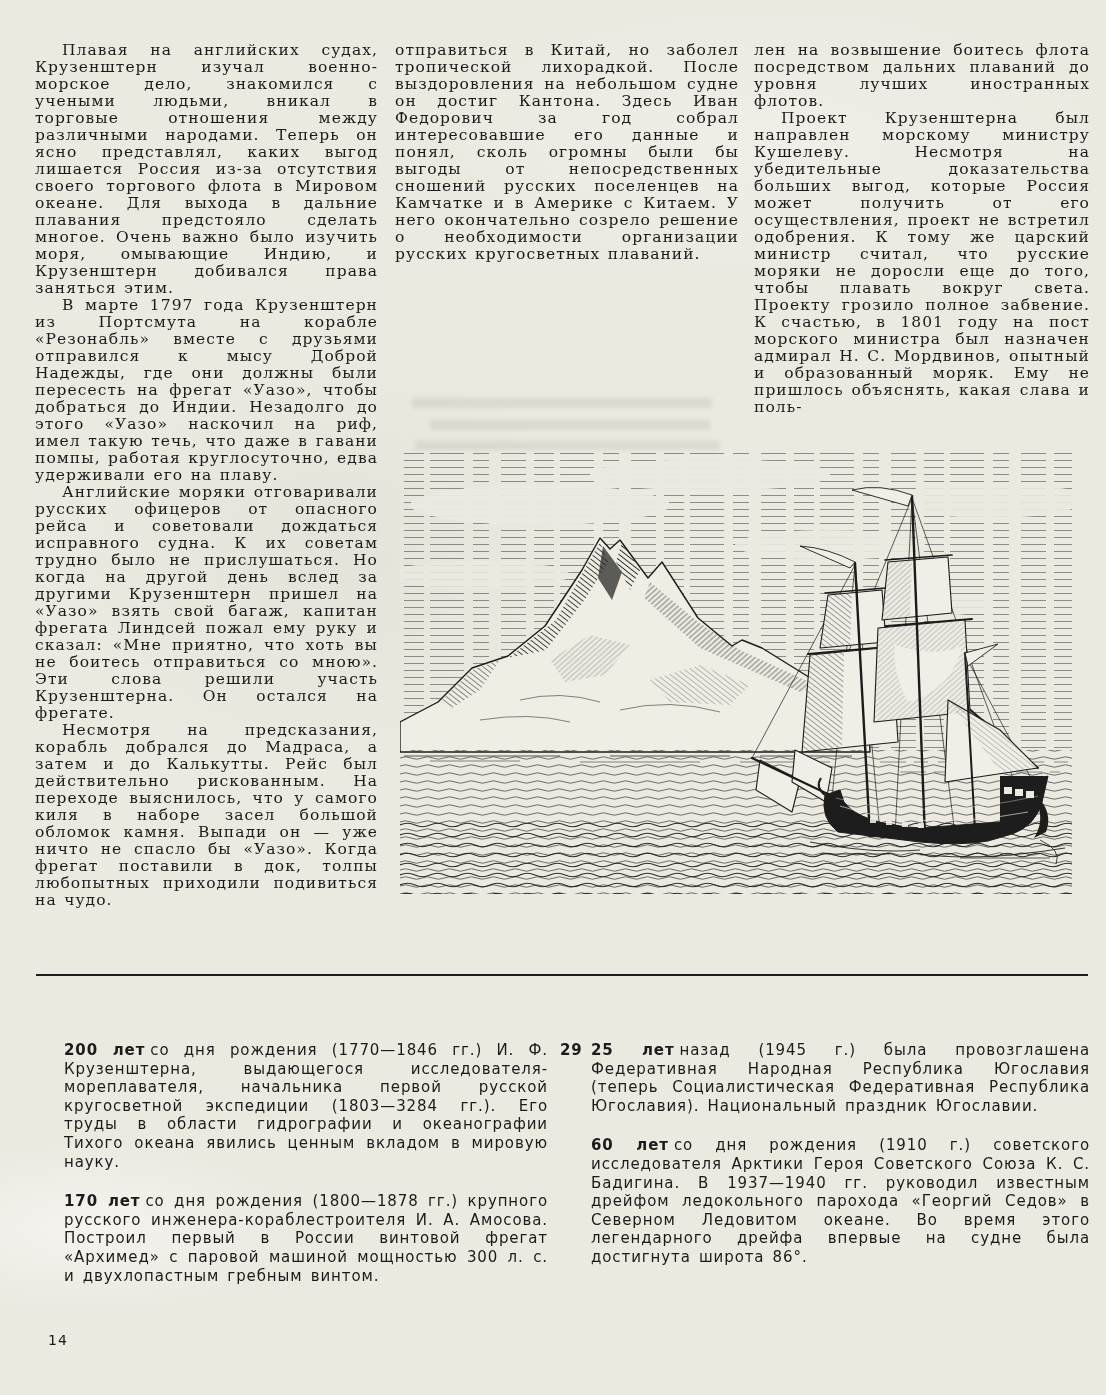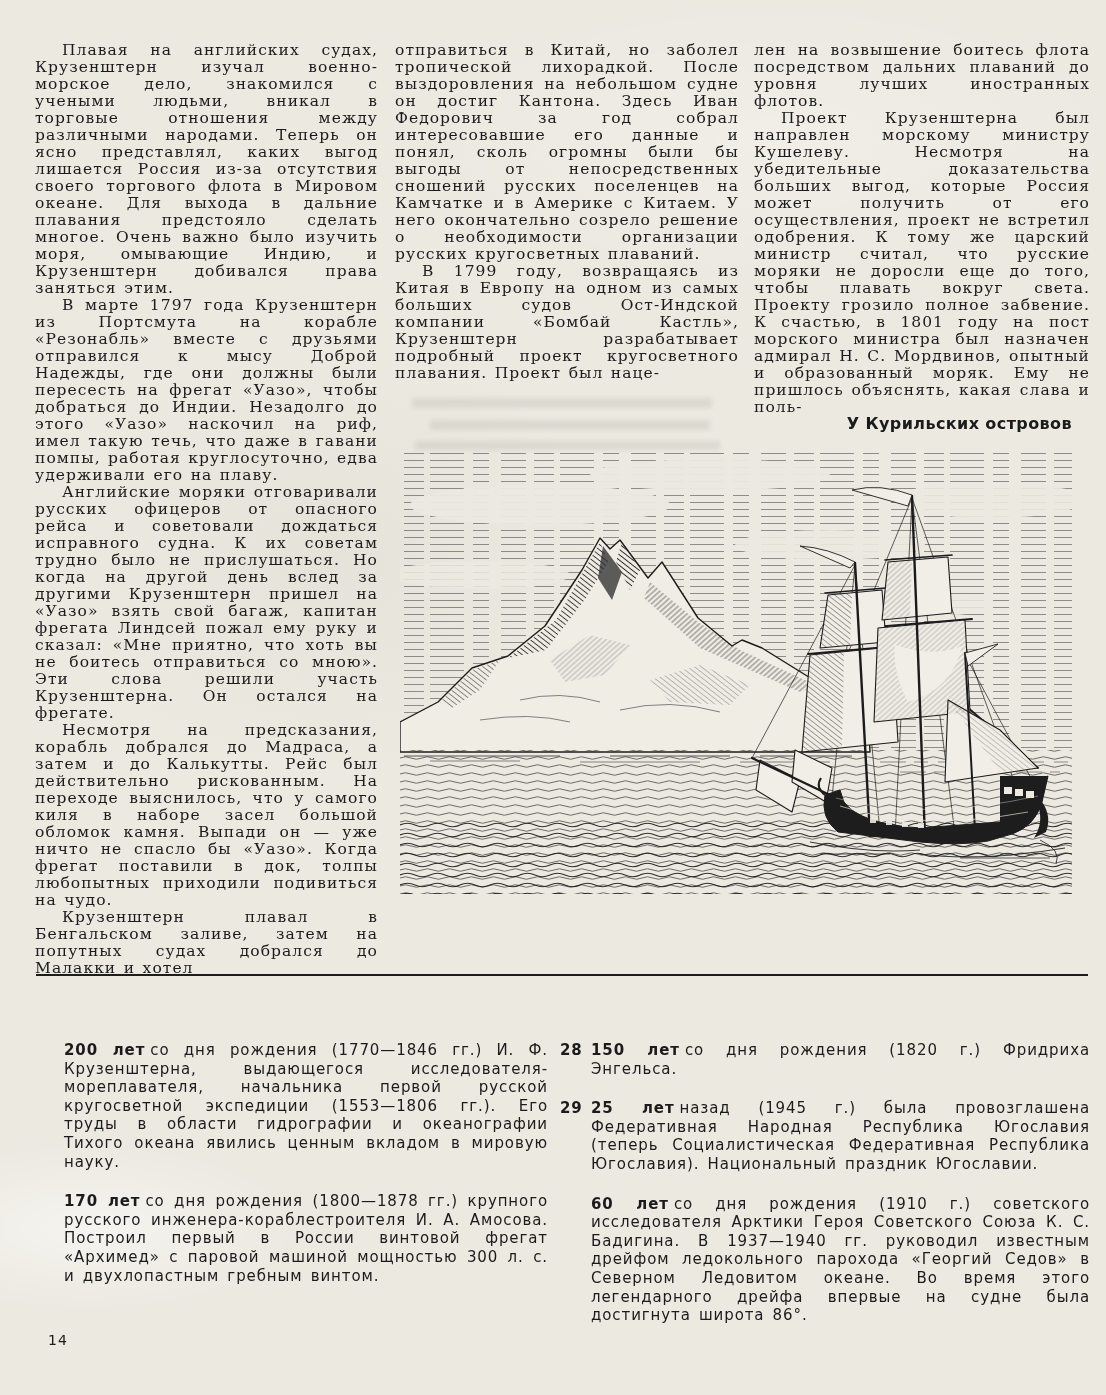--- a/index.html
+++ b/index.html
@@ -67,36 +67,33 @@
 </head>
 <body>
 
 <div class="page">
 
   <div class="col" id="c1">
     <p>Плавая на английских судах, Крузенштерн изучал военно-морское дело, знакомился с учеными людьми, вникал в торговые отношения между различными народами. Теперь он ясно представлял, каких выгод лишается Россия из-за отсутствия своего торгового флота в Мировом океане. Для выхода в дальние плавания предстояло сделать многое. Очень важно было изучить моря, омывающие Индию, и Крузенштерн добивался права заняться этим.</p>
     <p>В марте 1797 года Крузенштерн из Портсмута на корабле «Резонабль» вместе с друзьями отправился к мысу Доброй Надежды, где они должны были пересесть на фрегат «Уазо», чтобы добраться до Индии. Незадолго до этого «Уазо» наскочил на риф, имел такую течь, что даже в гавани помпы, работая круглосуточно, едва удерживали его на плаву.</p>
     <p>Английские моряки отговаривали русских офицеров от опасного рейса и советовали дождаться исправного судна. К их советам трудно было не прислушаться. Но когда на другой день вслед за другими Крузенштерн пришел на «Уазо» взять свой багаж, капитан фрегата Линдсей пожал ему руку и сказал: «Мне приятно, что хоть вы не боитесь отправиться со мною». Эти слова решили участь Крузенштерна. Он остался на фрегате.</p>
     <p>Несмотря на предсказания, корабль добрался до Мадраса, а затем и до Калькутты. Рейс был действительно рискованным. На переходе выяснилось, что у самого киля в наборе засел большой обломок камня. Выпади он — уже ничто не спасло бы «Уазо». Когда фрегат поставили в док, толпы любопытных приходили подивиться на чудо.</p>
-    <p>Крузенштерн плавал в Бенгальском заливе, затем на попутных судах добрался до Малакки и хотел</p>
   </div>
   <div class="col" id="c2">
     <p class="cont">отправиться в Китай, но заболел тропической лихорадкой. После выздоровления на небольшом судне он достиг Кантона. Здесь Иван Федорович за год собрал интересовавшие его данные и понял, сколь огромны были бы выгоды от непосредственных сношений русских поселенцев на Камчатке и в Америке с Китаем. У него окончательно созрело решение о необходимости организации русских кругосветных плаваний.</p>
-    <p>В 1799 году, возвращаясь из Китая в Европу на одном из самых больших судов Ост-Индской компании «Бомбай Кастль», Крузенштерн разрабатывает подробный проект кругосветного плавания. Проект был наце-</p>
   </div>
   <div class="col" id="c3">
     <p class="cont">лен на возвышение боитесь флота посредством дальних плаваний до уровня лучших иностранных флотов.</p>
     <p>Проект Крузенштерна был направлен морскому министру Кушелеву. Несмотря на убедительные доказательства больших выгод, которые Россия может получить от его осуществления, проект не встретил одобрения. К тому же царский министр считал, что русские моряки не доросли еще до того, чтобы плавать вокруг света. Проекту грозило полное забвение. К счастью, в 1801 году на пост морского министра был назначен адмирал Н. С. Мордвинов, опытный и образованный моряк. Ему не пришлось объяснять, какая слава и поль-</p>
   </div>
 
   <div class="ghost" style="left:412px;top:398px;width:300px;height:10px;"></div>
   <div class="ghost" style="left:430px;top:420px;width:280px;height:10px;"></div>
   <div class="ghost" style="left:415px;top:441px;width:305px;height:9px;"></div>
 
-  <div class="caption">У Курильских островов</div>
 
   <svg class="illustration" viewBox="0 0 672 444" width="672" height="444" xmlns="http://www.w3.org/2000/svg">
     <defs>
       <pattern id="sky" width="130" height="7" patternUnits="userSpaceOnUse">
         <path d="M4 3.5H126" stroke="#2c2c2c" stroke-width="0.9" fill="none" stroke-dasharray="20 6 34 9 16 12 25 8"></path>
       </pattern>
       <pattern id="hatchA" width="4.2" height="4.2" patternUnits="userSpaceOnUse" patternTransform="rotate(38)">
         <path d="M0 2.1H4.2" stroke="#222" stroke-width="0.95" fill="none"></path>
       </pattern>
       <pattern id="hatchB" width="3.9" height="3.9" patternUnits="userSpaceOnUse" patternTransform="rotate(-42)">
@@ -221,34 +218,30 @@
         <path d="M640 390 Q662 400 656 414" stroke-width="1" opacity="0.8"></path>
       </g>
     </g>
   </svg>
 
   <div class="rule"></div>
 
   <div class="calendar cal-col" id="cal-left">
     <div class="entry">
       <span class="day"></span>
-      <p class="body"><b class="lead">200 лет</b><span>со дня рождения (1770—1846 гг.) И. Ф. Крузенштерна, выдающегося исследователя-мореплавателя, начальника первой русской кругосветной экспедиции (1553—1806 гг.). Его труды в области гидрографии и океанографии Тихого океана явились ценным вкладом в мировую науку.</span></p>
+      <p class="body"><b class="lead">200 лет</b><span>со дня рождения (1770—1846 гг.) И. Ф. Крузенштерна, выдающегося исследователя-мореплавателя, начальника первой русской кругосветной экспедиции (1803—3284 гг.). Его труды в области гидрографии и океанографии Тихого океана явились ценным вкладом в мировую науку.</span></p>
     </div>
     <div class="entry">
       <span class="day"></span>
       <p class="body"><b class="lead">170 лет</b><span>со дня рождения (1800—1878 гг.) крупного русского инженера-кораблестроителя И. А. Амосова. Построил первый в России винтовой фрегат «Архимед» с паровой машиной мощностью 300 л. с. и двухлопастным гребным винтом.</span></p>
     </div>
   </div>
 
   <div class="calendar cal-col" id="cal-right">
     <div class="entry">
-      <span class="day">28</span>
-      <p class="body"><b class="lead">150 лет</b><span>со дня рождения (1820 г.) Фридриха Энгельса.</span></p>
-    </div>
-    <div class="entry">
       <span class="day">29</span>
       <p class="body"><b class="lead">25 лет</b><span>назад (1945 г.) была провозглашена Федеративная Народная Республика Югославия (теперь Социалистическая Федеративная Республика Югославия). Национальный праздник Югославии.</span></p>
     </div>
     <div class="entry">
       <span class="day"></span>
       <p class="body"><b class="lead">60 лет</b><span>со дня рождения (1910 г.) советского исследователя Арктики Героя Советского Союза К. С. Бадигина. В 1937—1940 гг. руководил известным дрейфом ледокольного парохода «Георгий Седов» в Северном Ледовитом океане. Во время этого легендарного дрейфа впервые на судне была достигнута широта 86°.</span></p>
     </div>
   </div>
 
   <div class="pagenum">14</div>

